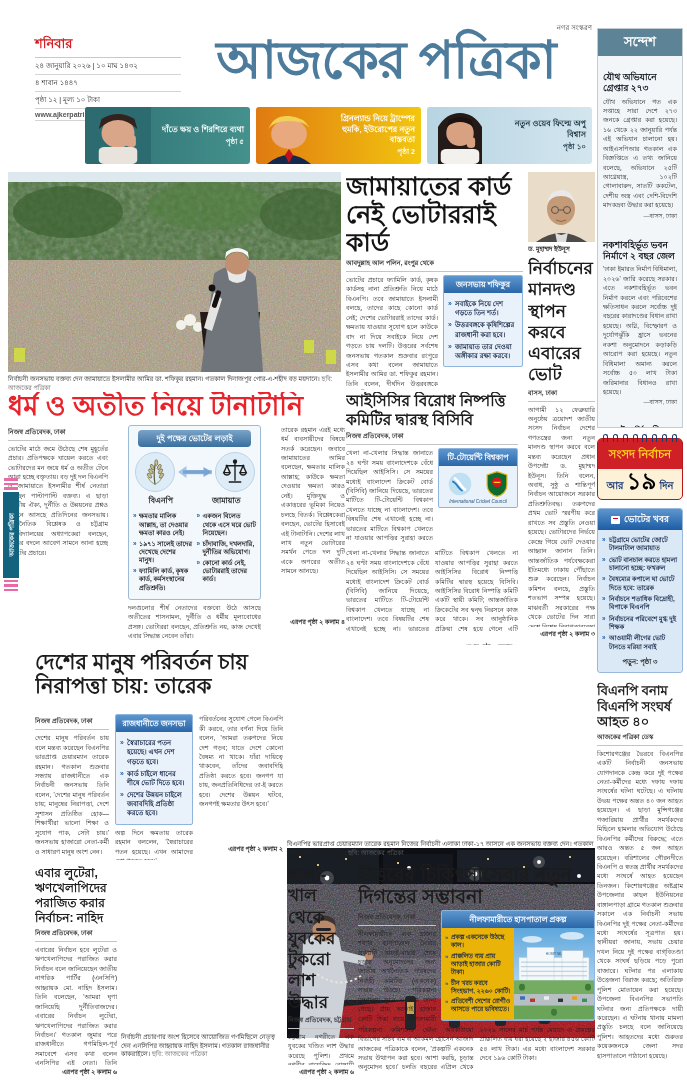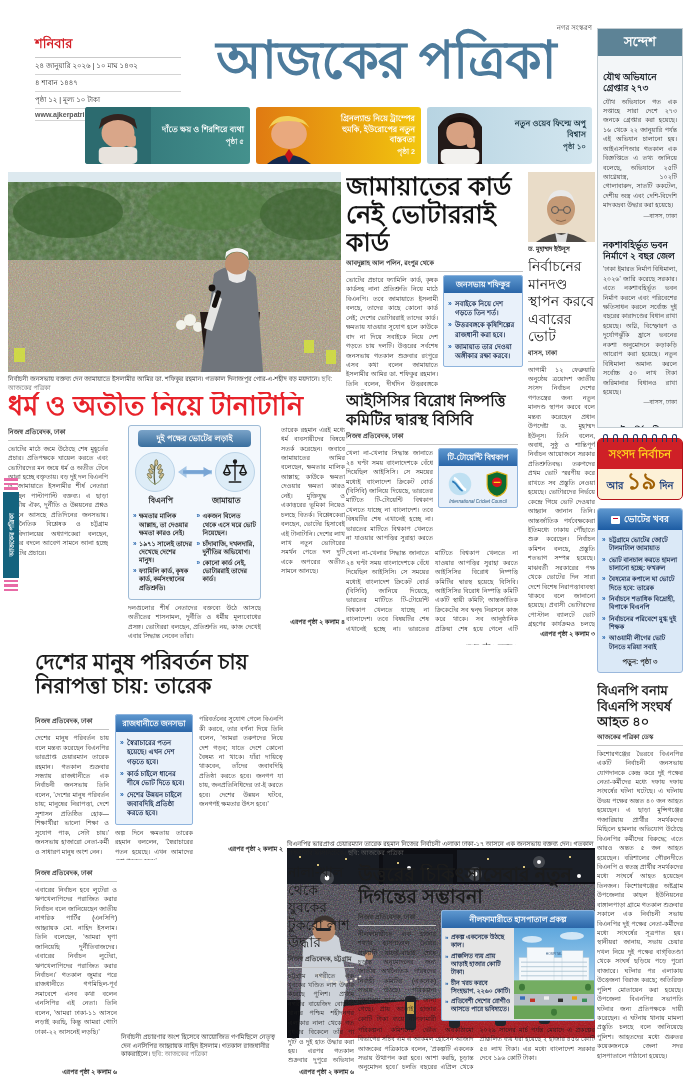--- a/index.html
+++ b/index.html
@@ -41,21 +41,21 @@
   .photo{position:relative;overflow:hidden;background:#ccc}
   .photo svg{position:absolute;inset:0;width:100%;height:100%}
 
   .h-lead{font-size:25px;line-height:1.12;font-weight:bold;color:#141414}
   .h-red{font-size:27px;line-height:1.1;font-weight:bold;color:#e8232b}
   .h-tareq{font-size:21px;line-height:1.15;font-weight:bold}
   .h-hosp{font-size:19px;line-height:1.15;font-weight:bold}
   .h-mid{font-size:15.5px;line-height:1.2;font-weight:bold}
   .h-side{font-size:13px;line-height:1.2;font-weight:bold}
   .h-sm{font-size:12px;line-height:1.25;font-weight:bold}
-  .h-xs{font-size:14px;line-height:1.25;font-weight:normal}
+  .h-xs{font-size:17px;line-height:1.25;font-weight:bold}
 
   
   .ib{border:1px solid #8fb4dd;background:#e9f1fa;border-radius:2px;overflow:hidden}
   .ib-h{background:linear-gradient(180deg,#5d97cf,#2b66a8);color:#fff;font-size:7.8px;font-weight:bold;text-align:center;padding:2px 1px}
   .ib ul{list-style:none;padding:3px 4px}
   .ib li{font-size:6.8px;font-weight:bold;color:#17294a;margin:3px 0;padding-left:7px;position:relative;line-height:1.35}
   .ib li::before{content:"»";color:#1f5fa8;position:absolute;left:0}
 
   
   .duel{border:1px solid #9ebbd6;background:#f3f8fd;border-radius:3px;padding-top:4px;position:relative}
@@ -78,21 +78,21 @@
   .snews{padding:16px 5px 2px}
   .snews h4{font-size:9px;line-height:1.25;margin-bottom:2px;color:#0e141c;font-weight:bold}
   .src{font-size:6px;text-align:right;color:#444;margin-top:1px}
 
   .cal{border:1.5px solid #b5151b;border-radius:5px;margin-top:10px;position:relative;background:#fdf1d7}
   .rings{position:absolute;top:-5px;left:5px;right:5px;display:flex;justify-content:space-between}
   .ring{width:5px;height:8px;border:1.5px solid #223a66;border-bottom:none;border-radius:4px 4px 0 0}
   .cal-top{background:#cf2027;color:#ffd21c;font-weight:bold;font-size:11.5px;text-align:center;padding:7px 2px 4px;border-radius:3px 3px 0 0}
   .cal-bot{display:flex;align-items:baseline;justify-content:center;gap:3px;padding:2px 0 4px}
   .cal-pre,.cal-suf{font-size:10px;font-weight:bold;color:#173a7a}
-  .cal-days{font-size:23px;font-weight:bold;color:#a16207;line-height:.9}
+  .cal-days{font-size:23px;font-weight:bold;color:#000000;line-height:.9}
 
   .votes{border:1px solid #9ab8dc;background:#dbe9f7;border-radius:3px;margin-top:8px}
   .votes-h{background:linear-gradient(180deg,#5d97cf,#1d5ca3);color:#fff;font-size:9px;font-weight:bold;text-align:center;
            padding:3px;display:flex;align-items:center;justify-content:center;gap:4px;border-radius:2px 2px 0 0}
   .vb-icon{width:9px;height:8px;background:#fff;border-radius:1px;position:relative;flex:0 0 auto}
   .vb-icon::after{content:"";position:absolute;left:2px;right:2px;top:2px;height:1.5px;background:#c02}
   .votes ul{list-style:none;padding:3px 4px 1px}
   .votes li{font-size:6.4px;font-weight:bold;color:#17294a;margin:3px 0;padding-left:7px;position:relative;line-height:1.3}
   .votes li::before{content:"»";color:#1f5fa8;position:absolute;left:0}
   .votes-f{font-size:6.8px;font-weight:bold;text-align:center;padding:1px 4px 4px}
@@ -153,21 +153,21 @@
   .nahid .bd{flex:1}
   .proc-cap{left:121px;top:1033px;width:162px}
 
   .nala{left:288px;top:864px;width:66px;height:214px;overflow:hidden;display:flex;flex-direction:column}
   .nala .bd{flex:1}
 
   .hosp{left:358px;top:864px;width:237px;height:214px;overflow:hidden}
   .hosp-row{display:flex;gap:5px;margin-top:2px}
   .hosp-row .left{width:78px;flex:0 0 auto}
   .hosp-row .left .bd{height:92px}
-  .hospbox{flex:1;border:1px solid #8fb4dd;background:#e5e5e5;border-radius:2px;overflow:hidden}
+  .hospbox{flex:1;border:1px solid #8fb4dd;background:#eab308;border-radius:2px;overflow:hidden}
   .hospbox .inner{display:flex}
   .hospbox ul{list-style:none;padding:3px 3px;width:72px;flex:0 0 auto}
   .hospbox li{font-size:6.2px;font-weight:bold;color:#17294a;margin:2.5px 0;padding-left:6px;position:relative;line-height:1.3}
   .hospbox li::before{content:"»";color:#1f5fa8;position:absolute;left:0}
   .himg{flex:1;position:relative;min-height:76px}
   .himg svg{position:absolute;inset:0;width:100%;height:100%}
   .hosp-bd2{margin-top:4px;column-count:2;column-gap:6px;height:70px;font-size:6.3px;line-height:1.5;text-align:justify;overflow:hidden}
 </style>
 </head>
 <body>
@@ -505,20 +505,21 @@
       <rect x="29" y="80" width="15" height="3" rx="1.4" fill="#20242a"></rect>
       <path d="M30 126q22 16 44 2" stroke="#e8e4da" stroke-width="2" fill="none" stroke-dasharray="2.5 2.5"></path>
     </svg>
   </div>
   <div class="cap abs night-cap">
     <span>বিএনপির ভারপ্রাপ্ত চেয়ারম্যান তারেক রহমান নিজের নির্বাচনী এলাকা ঢাকা-১৭ আসনে এক জনসভায় বক্তব্য দেন। গতকাল রাজধানীর ভাসানটেকে।</span>
     <span class="credit">ছবি: আজকের পত্রিকা</span>
   </div>
 
   <div class="abs nahid">
+    <h3 class="h-sm">এবার লুটেরা, ঋণখেলাপিদের পরাজিত করার নির্বাচন: নাহিদ</h3>
     <div class="byline">নিজস্ব প্রতিবেদক, ঢাকা</div>
     <div class="bd">এবারের নির্বাচন হবে লুটেরা ও ঋণখেলাপিদের পরাজিত করার নির্বাচন বলে জানিয়েছেন জাতীয় নাগরিক পার্টির (এনসিপি) আহ্বায়ক মো. নাহিদ ইসলাম। তিনি বলেছেন, 'আমরা ঘৃণা জানিয়েছি দুর্নীতিবাজদের। এবারের নির্বাচন লুটেরা, ঋণখেলাপিদের পরাজিত করার নির্বাচন।' গতকাল জুমার পরে রাজধানীতে গণমিছিল-পূর্ব সমাবেশে এসব কথা বলেন এনসিপির এই নেতা। তিনি বলেন, 'আমরা ঢাকা-১১ আসনে লড়াই করছি, কিন্তু আমরা গোটা ঢাকা-২২ আসনেই লড়ছি।'</div>
     <div class="jump">এরপর পৃষ্ঠা ২ কলাম ৬</div>
   </div>
 
   <div class="cap abs proc-cap">
     <span>নির্বাচনী প্রচারণার অংশ হিসেবে আয়োজিত গণমিছিলে নেতৃত্ব দেন এনসিপির আহ্বায়ক নাহিদ ইসলাম। গতকাল রাজধানীর কাকরাইলে।</span>
     <span class="credit">ছবি: আজকের পত্রিকা</span>
   </div>
 

